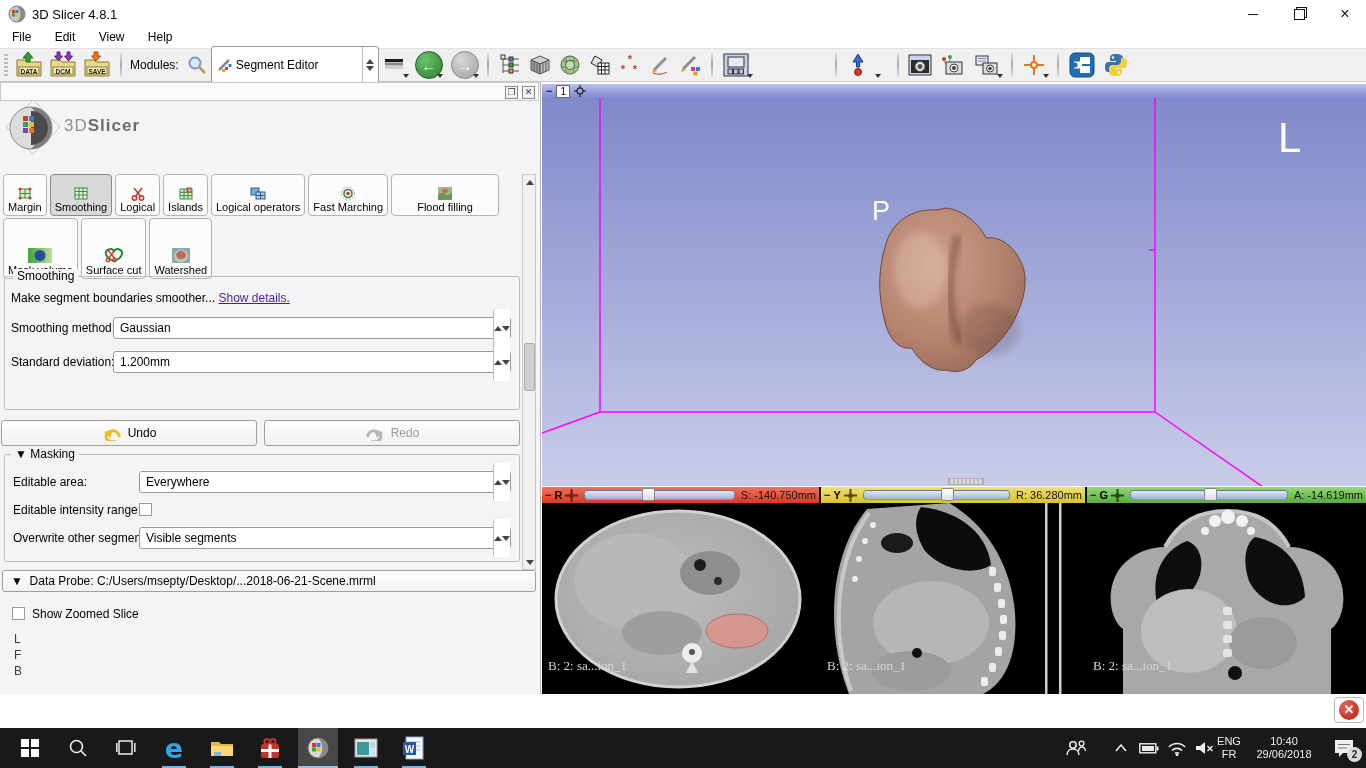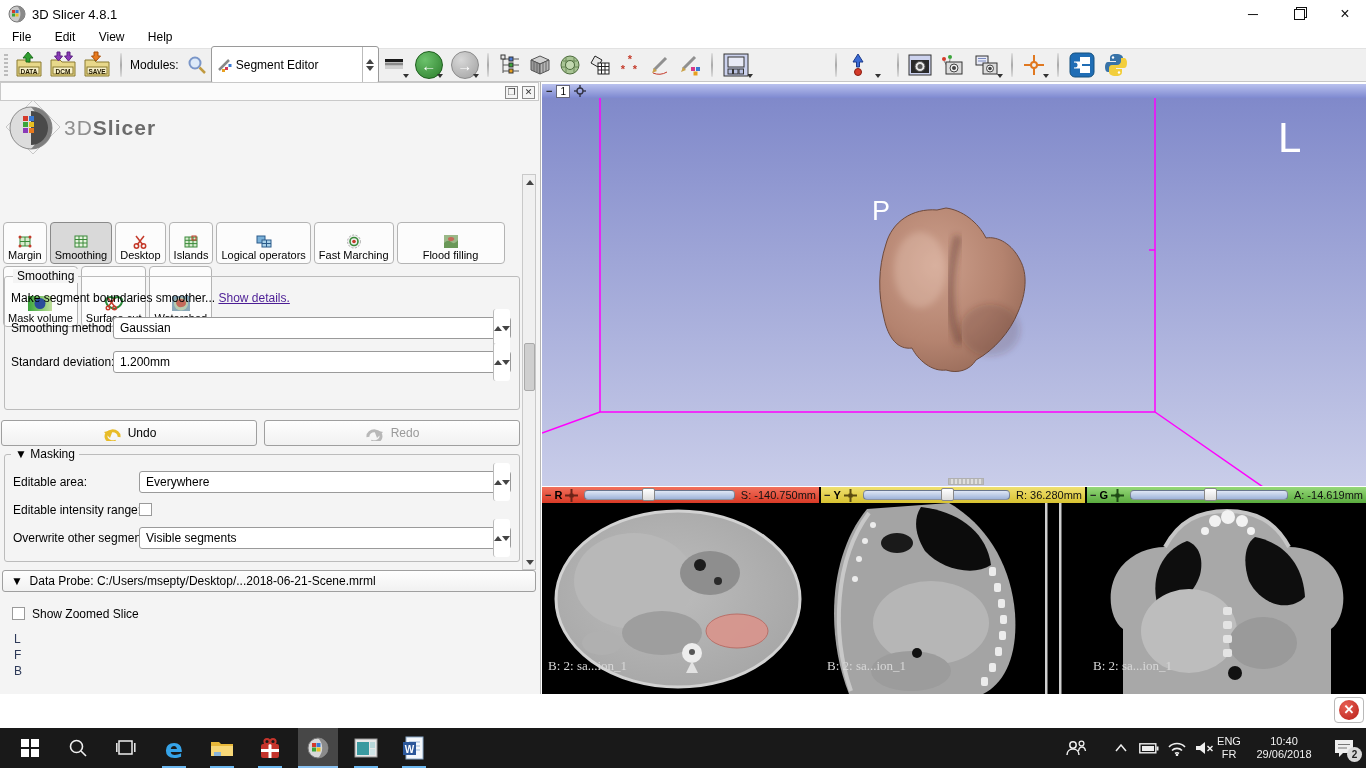--- a/index.html
+++ b/index.html
@@ -28,27 +28,27 @@
   .tri-down{width:0;height:0;border-left:4px solid transparent;border-right:4px solid transparent;border-top:5px solid #444;}
   .caret{width:0;height:0;border-left:3.5px solid transparent;border-right:3.5px solid transparent;border-top:4px solid #333;
          align-self:flex-end;margin:0 2px 3px -6px;}
   .navcircle{width:26px;height:26px;border-radius:50%;display:flex;align-items:center;justify-content:center;
              color:#fff;font-weight:bold;font-size:15px;}
   
   .panel{left:0;top:82px;width:541px;height:612px;background:#f4f4f4;border-right:1px solid #b5b5b5;box-sizing:border-box;}
   .dockhead{position:absolute;left:0;top:0;width:539px;height:19px;background:#fbfbfb;border:1px solid #c9c9c9;box-sizing:border-box;}
   .dockbtn{position:absolute;top:3px;width:13px;height:13px;border:1px solid #888;background:#f4f4f4;
            font-size:9px;line-height:11px;text-align:center;color:#333;box-sizing:border-box;}
-  .logo-text{font-size:21px;color:#8f8f8f;letter-spacing:1px;}
+  .logo-text{font-size:17px;color:#8f8f8f;letter-spacing:1px;}
   .logo-text b{color:#6b6b6b;}
   .effect-btn{border:1px solid #b4b4b4;border-radius:4px;background:#fcfcfc;display:flex;flex-direction:column;
               align-items:center;justify-content:flex-end;padding:2px 4px 2px 4px;box-sizing:border-box;
               font-size:11px;white-space:nowrap;margin-right:3px;}
   .effect-btn.selected{background:#d9d9d9;border-color:#8a8a8a;}
-  .effect-row{position:absolute;display:flex;align-items:stretch;margin-top:48px;}
+  .effect-row{position:absolute;display:flex;align-items:stretch;}
   .scrollbar{position:absolute;background:#f0f0f0;border:1px solid #c9c9c9;box-sizing:border-box;}
   .sb-arrow{position:absolute;left:1px;width:11px;height:12px;display:flex;align-items:center;justify-content:center;}
   .sb-thumb{position:absolute;left:1px;width:11px;background:#cfcfcf;border:1px solid #aaa;border-radius:2px;box-sizing:border-box;}
   .groupbox{position:absolute;border:1px solid #bcbcbc;border-radius:3px;}
   .grouptitle{position:absolute;top:-8px;left:8px;background:#f4f4f4;padding:0 4px;font-size:12px;}
   .flabel{position:absolute;font-size:12px;}
   .input{position:absolute;background:#fff;border:1px solid #9a9a9a;border-radius:3px;height:22px;box-sizing:border-box;
          display:flex;align-items:center;padding-left:6px;font-size:12px;}
   .pushbtn{position:absolute;background:linear-gradient(#fefefe,#f1f1f1);border:1px solid #9f9f9f;border-radius:3px;
            display:flex;align-items:center;justify-content:center;font-size:12px;box-sizing:border-box;}
@@ -369,21 +369,21 @@
         </svg>
         <span>Smoothing</span>
       </div>
       <div class="effect-btn">
         <svg width="16" height="15">
           <line x1="4" y1="2" x2="11" y2="11" stroke="#c43a2a" stroke-width="1.5"></line>
           <line x1="12" y1="2" x2="5" y2="11" stroke="#c43a2a" stroke-width="1.5"></line>
           <circle cx="4.5" cy="12" r="2.2" fill="none" stroke="#c43a2a" stroke-width="1.5"></circle>
           <circle cx="11.5" cy="12" r="2.2" fill="none" stroke="#c43a2a" stroke-width="1.5"></circle>
         </svg>
-        <span>Desktop</span>
+        <span>Logical</span>
       </div>
       <div class="effect-btn">
         <svg width="16" height="15">
           <rect x="2" y="3" width="12" height="10" fill="#d8ecd0" stroke="#3a8a3a"></rect>
           <line x1="2" y1="6.3" x2="14" y2="6.3" stroke="#3a8a3a"></line>
             <line x1="2" y1="9.6" x2="14" y2="9.6" stroke="#3a8a3a"></line>
           <line x1="6" y1="3" x2="6" y2="13" stroke="#3a8a3a"></line>
             <line x1="10" y1="3" x2="10" y2="13" stroke="#3a8a3a"></line>
           <rect x="9" y="2" width="4" height="4" fill="none" stroke="#c43a2a"></rect>
         </svg>

